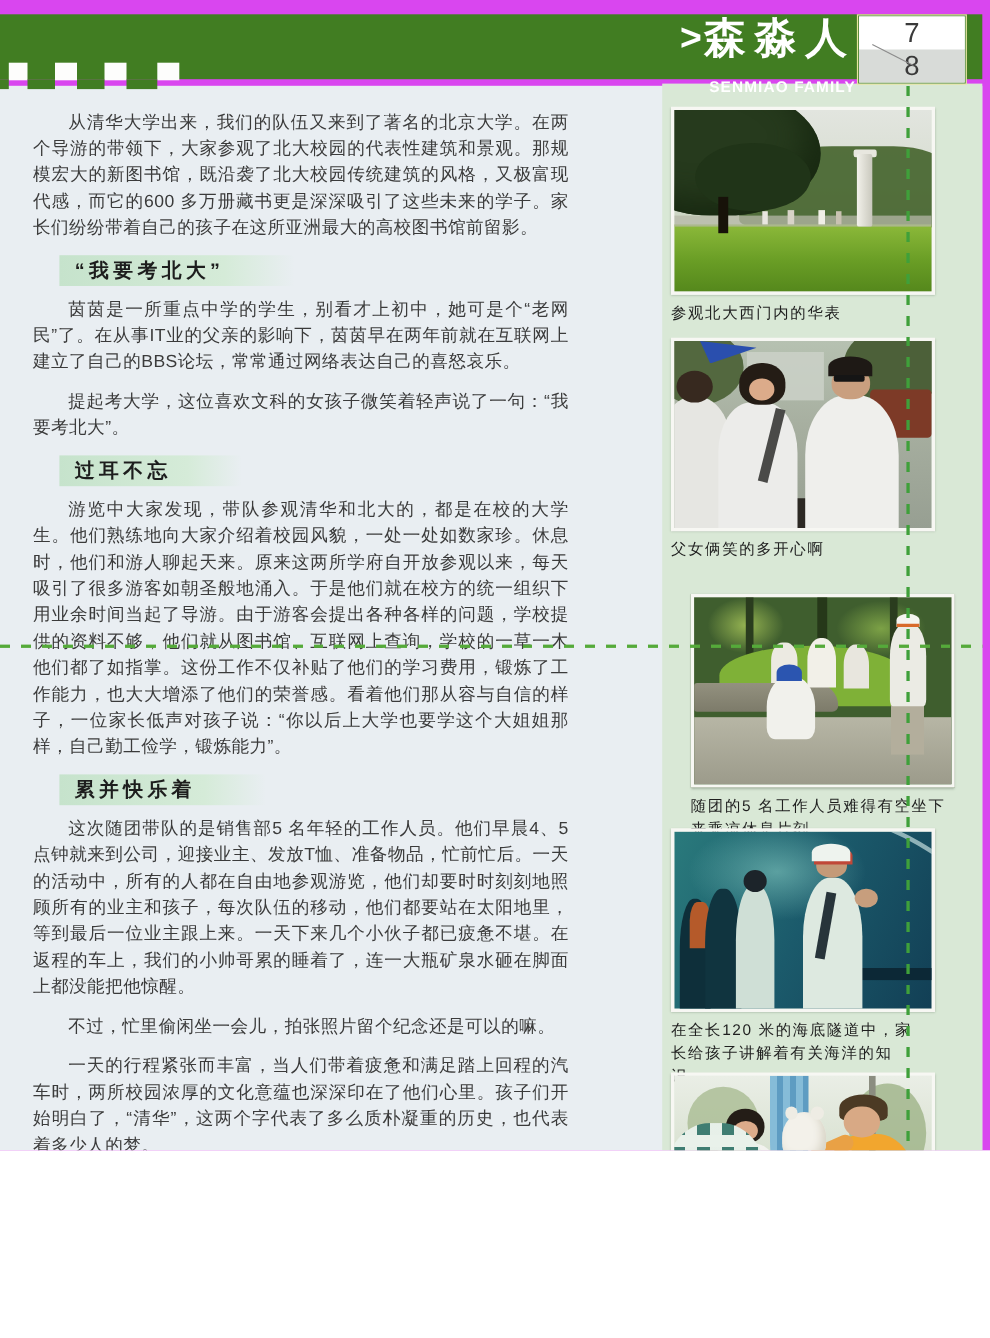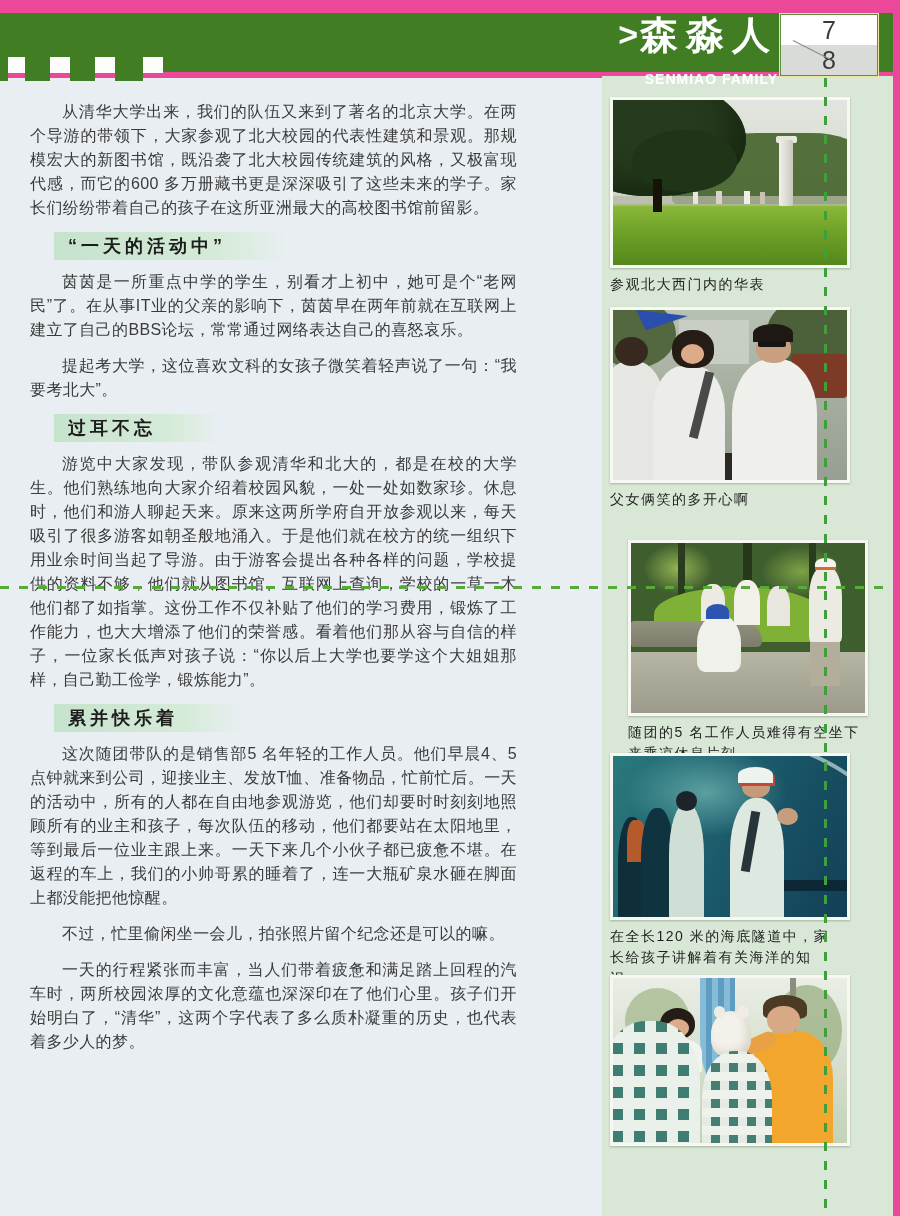--- a/index.html
+++ b/index.html
@@ -1,16 +1,16 @@
 <!DOCTYPE html>
 <html><head>
 <meta charset="utf-8">
 <style>
   html,body{margin:0;padding:0;background:#fff;}
-  .page{position:relative;width:900px;height:1216px;background:#ec4899;overflow:hidden;
+  .page{position:relative;width:900px;height:1046px;background:#d946ef;overflow:hidden;
         font-family:"Liberation Sans","DejaVu Sans",sans-serif;}
   
   .content-bg{position:absolute;left:0;top:78px;width:893px;height:1138px;background:#e9eef2;}
   .sidebar-bg{position:absolute;left:602px;top:76px;width:291px;height:1140px;background:#d9e8d6;}
   
   .header-bar{position:absolute;left:0;top:13px;width:893px;height:59px;background:#417d22;}
   .tooth{position:absolute;background:#417d22;}
   .notch{position:absolute;background:#fdfdfc;}
   .brand{position:absolute;left:600px;top:15px;width:178px;height:57px;color:#fff;text-align:right;}
   .brand-cn{font-size:38px;font-weight:bold;letter-spacing:8px;line-height:38px;white-space:nowrap;}
@@ -160,21 +160,21 @@
     <div class="pagebox-top">7</div>
     <div class="pagebox-bottom">8</div>
     <div class="pagebox-slash"></div>
   </div>
 
   <div class="dash-h"></div>
   <div class="dash-v"></div>
 
   <article class="article" id="article-flow">
       <p class="body-para">从清华大学出来，我们的队伍又来到了著名的北京大学。在两个导游的带领下，大家参观了北大校园的代表性建筑和景观。那规模宏大的新图书馆，既沿袭了北大校园传统建筑的风格，又极富现代感，而它的600 多万册藏书更是深深吸引了这些未来的学子。家长们纷纷带着自己的孩子在这所亚洲最大的高校图书馆前留影。</p>
-      <h2 class="sec-heading">“一天的活动中”</h2>
+      <h2 class="sec-heading">“我要考北大”</h2>
       <p class="body-para">茵茵是一所重点中学的学生，别看才上初中，她可是个“老网民”了。在从事IT业的父亲的影响下，茵茵早在两年前就在互联网上建立了自己的BBS论坛，常常通过网络表达自己的喜怒哀乐。</p>
       <p class="body-para">提起考大学，这位喜欢文科的女孩子微笑着轻声说了一句：“我要考北大”。</p>
       <h2 class="sec-heading">过耳不忘</h2>
       <p class="body-para">游览中大家发现，带队参观清华和北大的，都是在校的大学生。他们熟练地向大家介绍着校园风貌，一处一处如数家珍。休息时，他们和游人聊起天来。原来这两所学府自开放参观以来，每天吸引了很多游客如朝圣般地涌入。于是他们就在校方的统一组织下用业余时间当起了导游。由于游客会提出各种各样的问题，学校提供的资料不够，他们就从图书馆、互联网上查询，学校的一草一木他们都了如指掌。这份工作不仅补贴了他们的学习费用，锻炼了工作能力，也大大增添了他们的荣誉感。看着他们那从容与自信的样子，一位家长低声对孩子说：“你以后上大学也要学这个大姐姐那样，自己勤工俭学，锻炼能力”。</p>
       <h2 class="sec-heading">累并快乐着</h2>
       <p class="body-para">这次随团带队的是销售部5 名年轻的工作人员。他们早晨4、5 点钟就来到公司，迎接业主、发放T恤、准备物品，忙前忙后。一天的活动中，所有的人都在自由地参观游览，他们却要时时刻刻地照顾所有的业主和孩子，每次队伍的移动，他们都要站在太阳地里，等到最后一位业主跟上来。一天下来几个小伙子都已疲惫不堪。在返程的车上，我们的小帅哥累的睡着了，连一大瓶矿泉水砸在脚面上都没能把他惊醒。</p>
       <p class="body-para">不过，忙里偷闲坐一会儿，拍张照片留个纪念还是可以的嘛。</p>
       <p class="body-para">一天的行程紧张而丰富，当人们带着疲惫和满足踏上回程的汽车时，两所校园浓厚的文化意蕴也深深印在了他们心里。孩子们开始明白了，“清华”，这两个字代表了多么质朴凝重的历史，也代表着多少人的梦。</p>
     </article>
 

